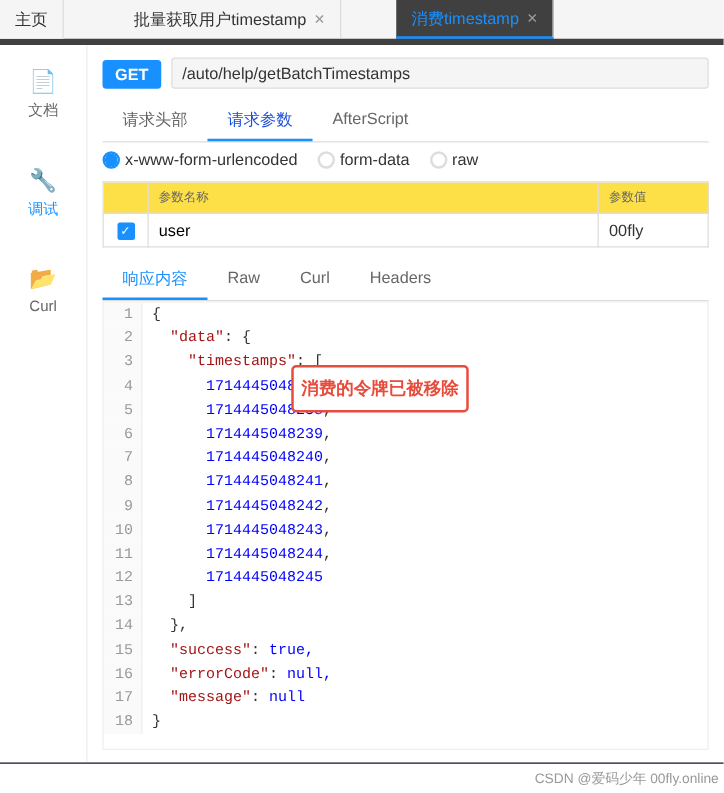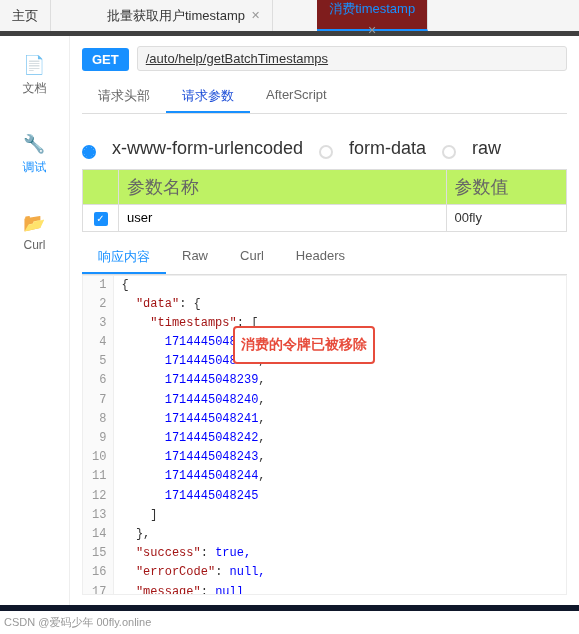--- a/index.html
+++ b/index.html
@@ -4,54 +4,54 @@
   <style>
     * { box-sizing: border-box; margin: 0; padding: 0; }
     body { font-family: Arial, sans-serif; font-size: 13px; background: #fff; width: 579px; height: 634px; overflow: hidden; }
 
     .app-layout { display: flex; flex-direction: column; height: 100%; }
 
     
     .tab-bar { display: flex; align-items: center; background: #f5f5f5; border-bottom: 5px solid #404040; height: 36px; flex-shrink: 0; gap: 44px; }
     .tab { display: flex; align-items: center; padding: 0 12px; height: 100%; font-size: 13px; color: #333; cursor: pointer; border-right: 1px solid #ddd; gap: 6px; }
     .tab.home { background: #f5f5f5; color: #333; font-size: 13px; }
-    .tab.active { background: #7f1d1d; border-bottom: 2px solid #1890ff; color: #1890ff; flex-direction: column; }
+    .tab.active { background: #404040; border-bottom: 2px solid #1890ff; color: #1890ff; }
     .tab-close { color: #999; font-size: 11px; cursor: pointer; }
 
     
     .main-content { display: flex; flex: 1; overflow: hidden; }
 
     
     .sidebar { width: 70px; background: #fff; border-right: 1px solid #eee; display: flex; flex-direction: column; align-items: center; padding-top: 10px; gap: 20px; flex-shrink: 0; }
     .sidebar-item { display: flex; flex-direction: column; align-items: center; gap: 4px; cursor: pointer; padding: 8px; color: #666; font-size: 12px; }
     .sidebar-item.active { color: #1890ff; }
     .sidebar-item .icon { font-size: 18px; }
 
     
     .content-area { flex: 1; overflow: hidden; display: flex; flex-direction: column; padding: 10px 12px; }
 
     
     .request-bar { display: flex; align-items: flex-end; gap: 8px; margin-bottom: 10px; }
     .method-badge { background: #1890ff; color: #fff; font-weight: bold; font-size: 13px; padding: 4px 10px; border-radius: 3px; }
-    .url-display { flex: 1; background: #f5f5f5; border: 1px solid #ddd; border-radius: 3px; padding: 4px 8px; font-size: 13px; color: #333; text-decoration: underline; }
-
-    
-    .request-tabs { display: flex; border-bottom: 1px solid #ddd; margin-bottom: 24px; }
+    .url-display { flex: 1; background: #f5f5f5; border: 1px solid #ddd; border-radius: 3px; padding: 4px 8px; font-size: 13px; color: #333; }
+
+    
+    .request-tabs { display: flex; border-bottom: 1px solid #ddd; margin-bottom: 6px; }
     .req-tab { padding: 6px 16px; cursor: pointer; color: #666; font-size: 13px; border-bottom: 2px solid transparent; }
     .req-tab.active { color: #1d4ed8; border-bottom: 2px solid #1890ff; }
 
     
     .radio-group { display: flex; align-items: center; gap: 16px; margin-bottom: 10px; }
-    .radio-item { display: flex; align-items: flex-end; gap: 16px; cursor: pointer; font-size: 18px; color: #333; }
+    .radio-item { display: flex; align-items: center; gap: 4px; cursor: pointer; font-size: 13px; color: #333; }
     .radio-circle { width: 14px; height: 14px; border-radius: 50%; border: 2px solid #ddd; background: #fff; display: inline-block; }
     .radio-circle.selected { border-color: #1890ff; background: radial-gradient(circle, #1890ff 5px, #fff 5px); }
 
     
     .params-table { width: 100%; border-collapse: collapse; margin-bottom: 10px; }
-    .params-table th { background: #bef264; border: 1px solid #ddd; padding: 5px 8px; font-weight: normal; color: #666; text-align: left; font-size: 18px; }
+    .params-table th { background: #fde047; border: 1px solid #ddd; padding: 5px 8px; font-weight: normal; color: #666; text-align: left; font-size: 10px; }
     .params-table td { border: 1px solid #ddd; padding: 5px 8px; font-size: 13px; }
     .checkbox-cell { width: 36px; text-align: center; }
     .checkbox { width: 14px; height: 14px; background: #1890ff; border-radius: 2px; display: inline-flex; align-items: center; justify-content: center; color: #fff; font-size: 10px; cursor: pointer; }
     .param-input { border: none; outline: none; width: 100%; font-size: 13px; }
     .param-value { color: #333; }
 
     
     .response-tabs { display: flex; border-bottom: 1px solid #ddd; margin-bottom: 0; }
     .res-tab { padding: 6px 16px; cursor: pointer; color: #666; font-size: 13px; border-bottom: 2px solid transparent; }
     .res-tab.active { color: #1890ff; border-bottom: 2px solid #1890ff; }
@@ -63,21 +63,21 @@
     .code-line { padding: 0 8px; white-space: pre; color: #333; font-size: 12px; line-height: 1.6; }
     .key { color: #a31515; }
     .num-val { color: #0000ff; }
     .bool-val { color: #0000ff; }
     .null-val { color: #0000ff; }
 
     
     .tooltip-box { position: absolute; top: 50px; left: 150px; background: #fff; border: 2px solid #e74c3c; border-radius: 4px; padding: 8px 6px; color: #e74c3c; font-size: 14px; font-weight: bold; z-index: 10; white-space: nowrap; }
 
     
-    .footer { text-align: left; font-size: 11px; color: #999; padding: 4px; border-top: 6px solid #0f172a; flex-shrink: 0; }
+    .footer { text-align: right; font-size: 11px; color: #999; padding: 4px; border-top: 1px solid #0f172a; flex-shrink: 0; }
   </style>
 </head>
 <body>
 
 <div class="app-layout">
 
   <div class="tab-bar">
     <div class="tab home">
       <span>主页</span>
     </div>

